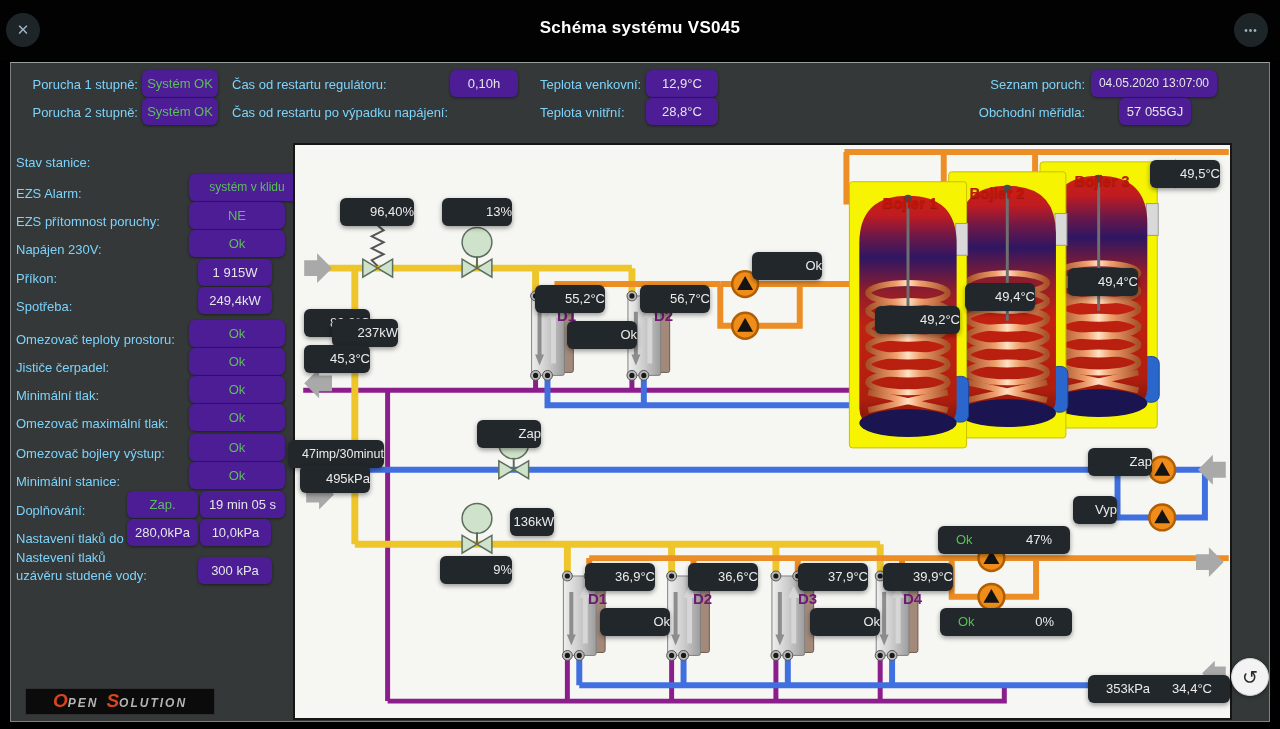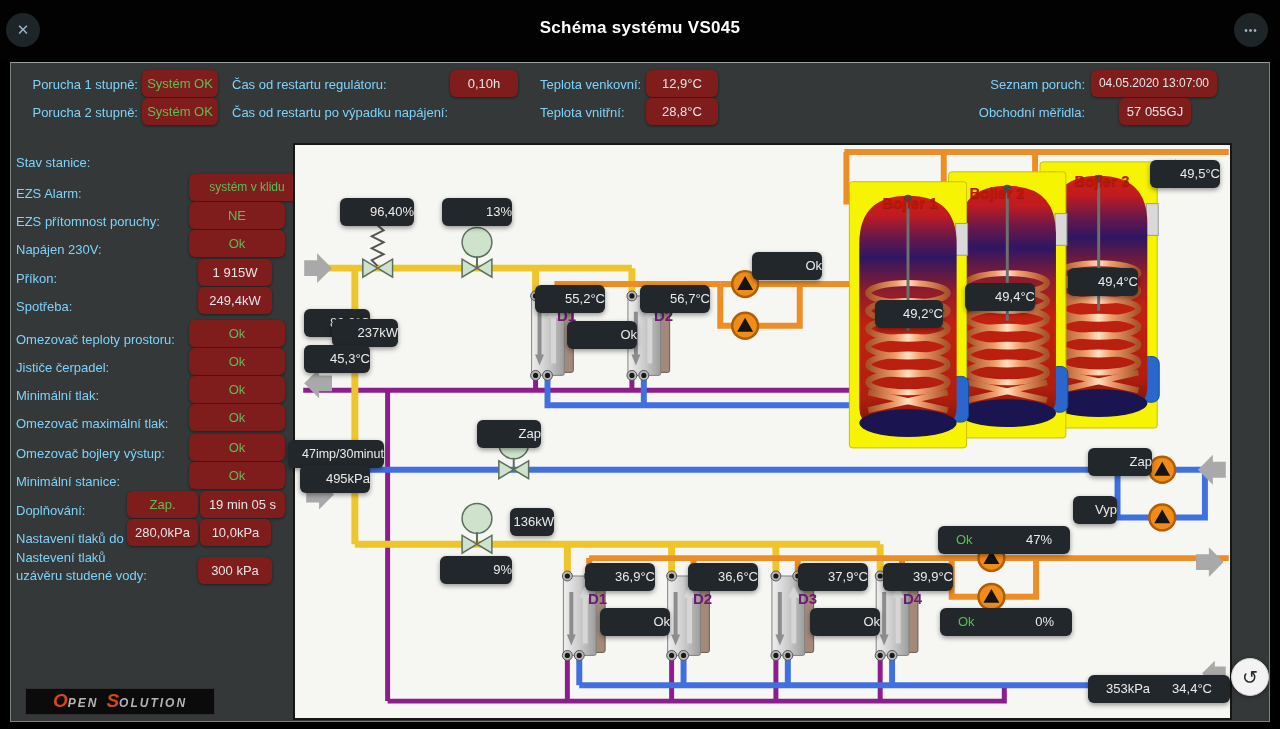--- a/index.html
+++ b/index.html
@@ -10,21 +10,21 @@
   .title{position:absolute;left:0;top:18px;width:1280px;text-align:center;color:#fff;
     font-size:17px;font-weight:bold;letter-spacing:.3px}
   .cbtn{position:absolute;width:34px;height:34px;border-radius:50%;background:#1e2529;
     color:#9fb3c8;display:flex;align-items:center;justify-content:center;cursor:pointer}
   
   .panel{position:absolute;left:10px;top:62px;width:1260px;height:660px;background:#343838;
     border:1px solid #7c8181;border-top-color:#9aa0a0}
   
   .hl{position:absolute;font-size:13px;font-weight:normal;color:#7dd3fc;line-height:26px;white-space:nowrap}
   .tr{text-align:right}
-  .vb{position:absolute;background:#7f1d1d;border-radius:6px;color:#e4e6e6;font-size:13px;
+  .vb{position:absolute;background:#4c1d95;border-radius:6px;color:#e4e6e6;font-size:13px;
     line-height:27px;text-align:center;box-shadow:0 1px 3px rgba(0,0,0,.45);white-space:nowrap}
   .g{color:#5abf57}
   .rd{color:#cf4431}
   .fs12{font-size:12px}
   
   .canvas{position:absolute;left:293px;top:143px;width:939px;height:577px;background:#f6f6f3;
     border:2px solid #161616}
   .dl{position:absolute;background:#22272b;border-radius:6px;color:#ebebeb;font-size:13px;
     height:28px;line-height:28px;text-align:right;box-shadow:0 2px 5px rgba(0,0,0,.4);white-space:nowrap}
   .dl2{display:flex;justify-content:space-between;padding:0 18px}
@@ -269,21 +269,21 @@
 
   <div class="dl" style="left:45px;top:53px;width:74px">96,40%</div>
   <div class="dl" style="left:147px;top:53px;width:70px">13%</div>
   <div class="dl" style="left:9px;top:164px;width:66px">83,8°C</div>
   <div class="dl" style="left:37px;top:174px;width:66px">237kW</div>
   <div class="dl" style="left:9px;top:200px;width:66px">45,3°C</div>
   <div class="dl" style="left:240px;top:140px;width:70px">55,2°C</div>
   <div class="dl" style="left:345px;top:140px;width:70px">56,7°C</div>
   <div class="dl g" style="left:272px;top:176px;width:70px">Ok</div>
   <div class="dl g" style="left:457px;top:107px;width:70px">Ok</div>
-  <div class="dl" style="left:580px;top:155px;width:68px">49,2°C</div>
+  <div class="dl" style="left:580px;top:161px;width:85px">49,2°C</div>
   <div class="dl" style="left:670px;top:138px;width:70px">49,4°C</div>
   <div class="dl" style="left:773px;top:123px;width:70px">49,4°C</div>
   <div class="dl" style="left:855px;top:15px;width:70px">49,5°C</div>
   <div class="dl g" style="left:182px;top:275px;width:64px">Zap</div>
   <div class="dl" style="left:-7px;top:295px;width:96px;font-size:12.5px">47imp/30minut</div>
   <div class="dl" style="left:5px;top:320px;width:70px">495kPa</div>
   <div class="dl" style="left:215px;top:363px;width:44px">136kW</div>
   <div class="dl" style="left:145px;top:411px;width:72px">9%</div>
   <div class="dl" style="left:290px;top:418px;width:70px">36,9°C</div>
   <div class="dl" style="left:393px;top:418px;width:70px">36,6°C</div>

